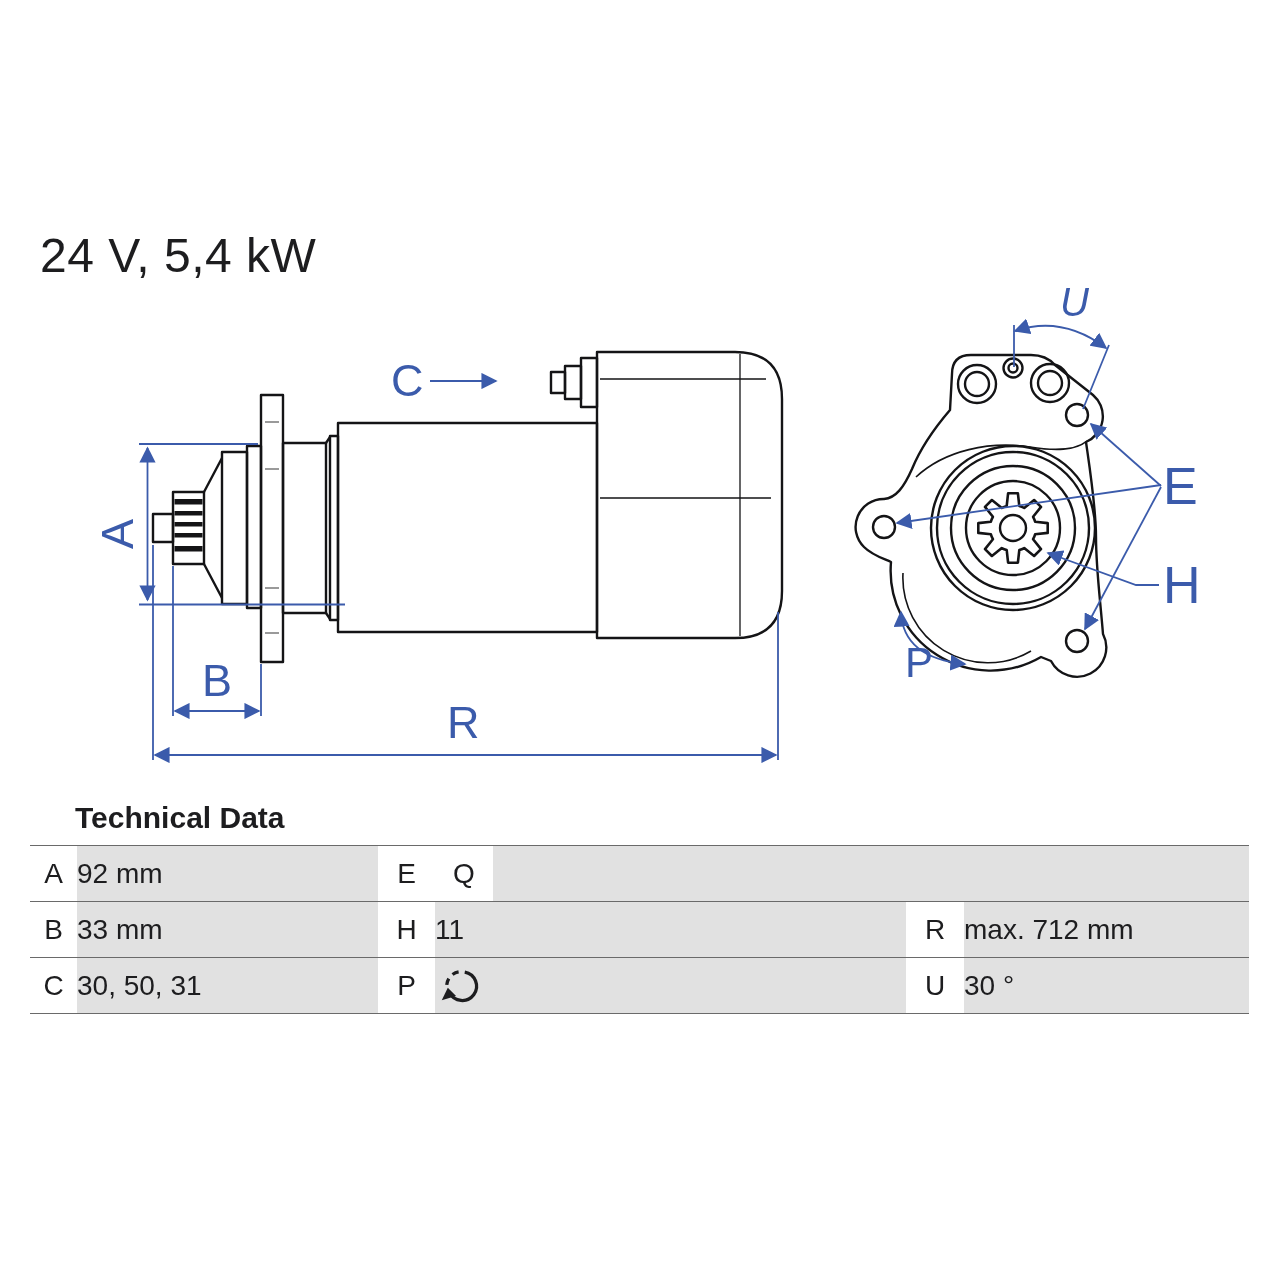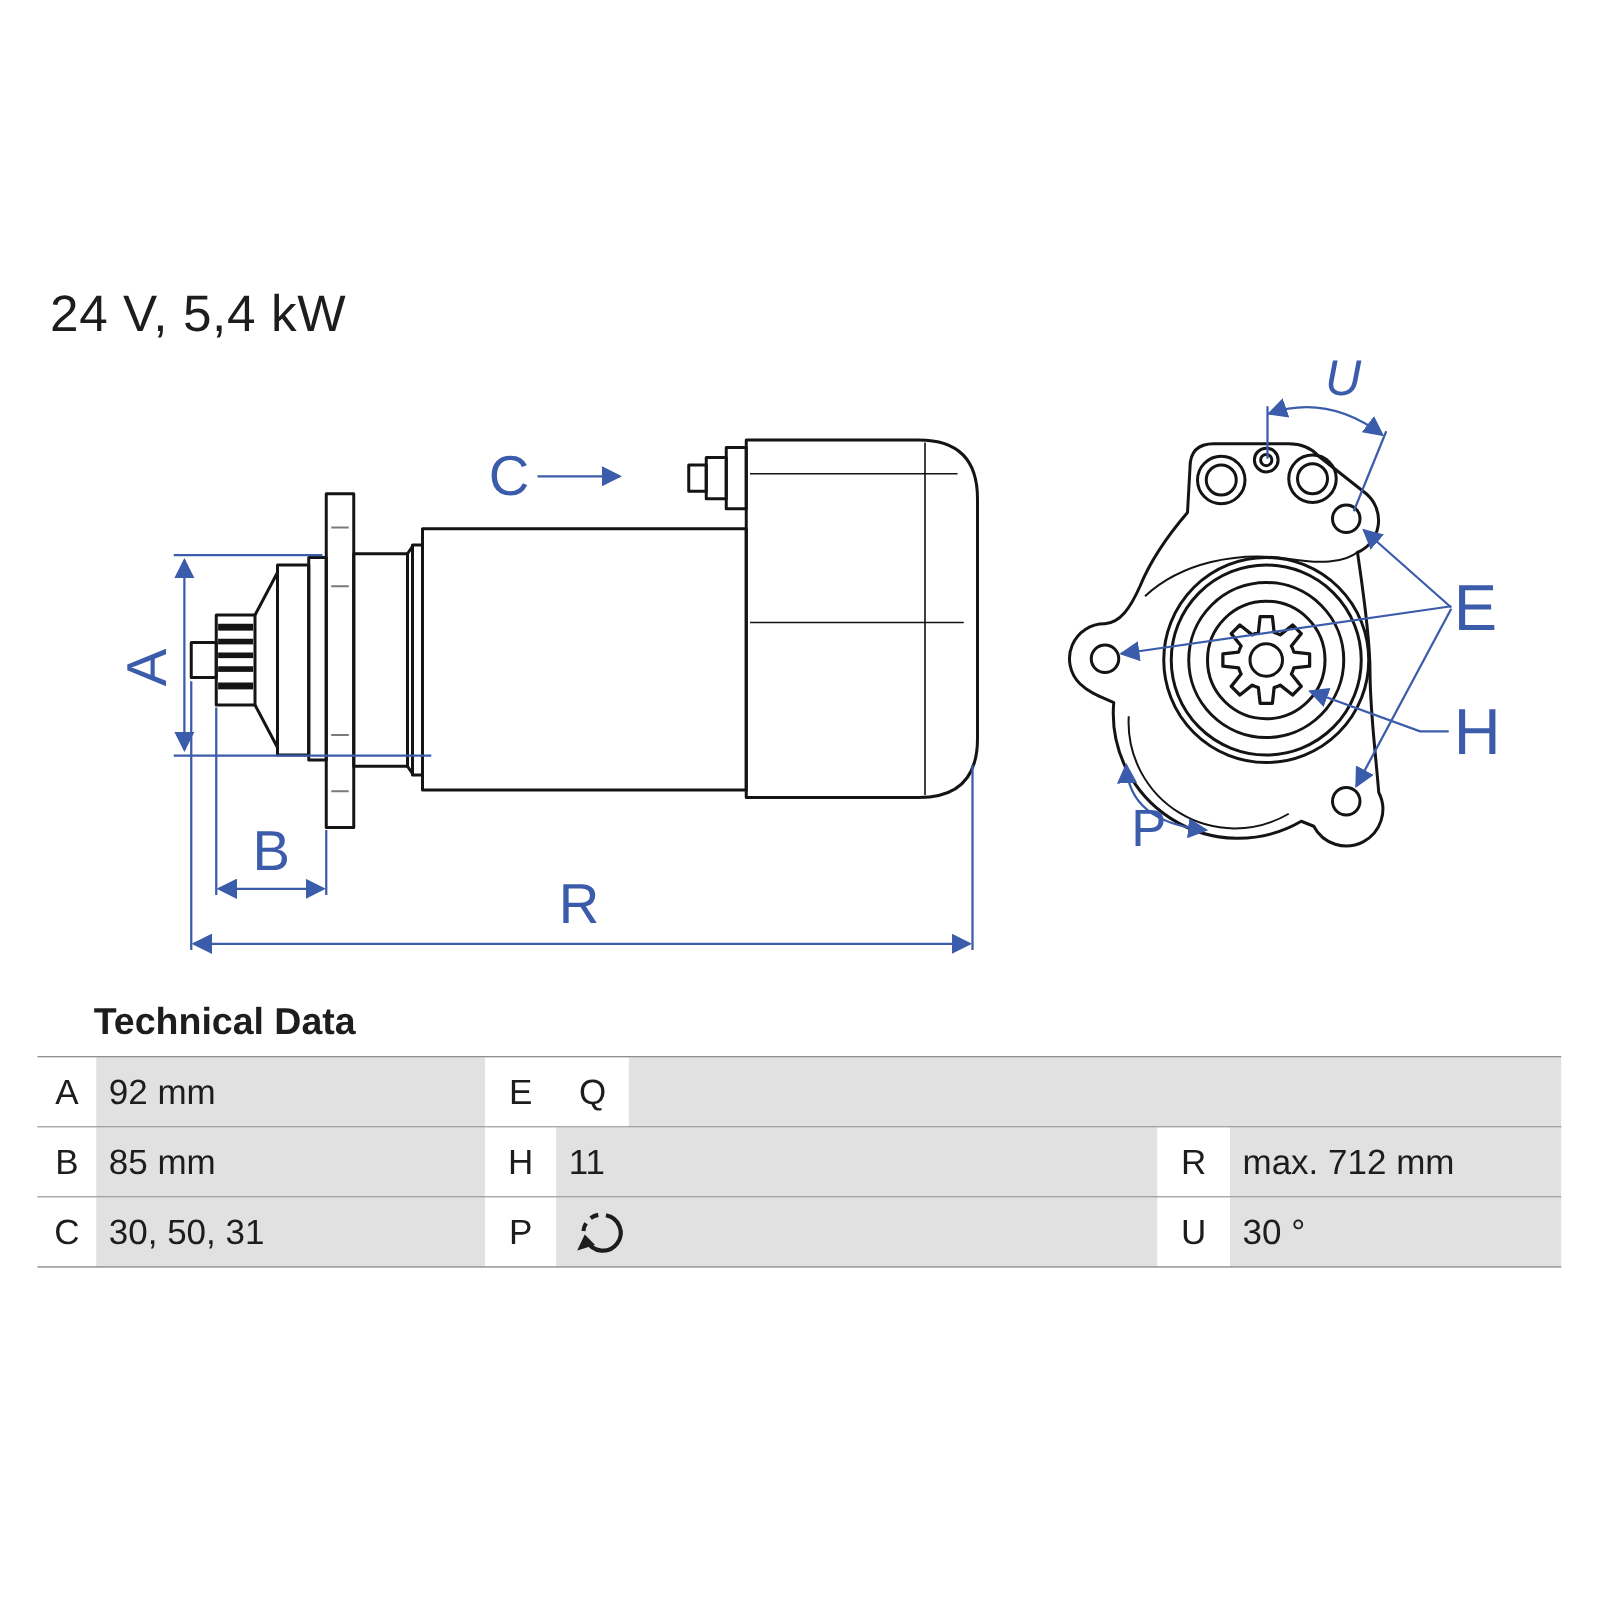--- a/index.html
+++ b/index.html
@@ -1,25 +1,25 @@
 <!DOCTYPE html>
 <html><head>
 <meta charset="utf-8">
 <style>
   html,body{margin:0;padding:0;background:#ffffff;}
   .page{position:relative;width:1280px;height:1280px;background:#ffffff;overflow:hidden;
         font-family:"Liberation Sans", sans-serif;color:#1d1d1f;}
-  .title{position:absolute;left:40px;top:228px;font-size:41px;font-weight:500;
+  .title{position:absolute;left:40px;top:228px;font-size:48px;font-weight:500;
          letter-spacing:0.5px;color:#1d1d1f;}
   svg.diagram{position:absolute;left:0;top:0;}
   .tech-heading{position:absolute;left:41px;top:801px;font-size:30px;font-weight:700;color:#1d1d1f;margin-left:34px;}
   .ttable{position:absolute;left:30px;top:845px;width:1219px;border-top:1px solid #6a6a6a;}
   .trow{display:flex;height:55px;border-bottom:1px solid #6a6a6a;font-size:28px;}
   .tkey{background:#ffffff;display:flex;align-items:center;justify-content:center;flex:0 0 auto;}
-  .tval{background:#e1e1e1;display:flex;align-items:center;padding-left:10px;flex:0 0 auto;
+  .tval{background:#e1e1e1;display:flex;align-items:center;flex:0 0 auto;
         white-space:nowrap;overflow:hidden;}
   .k1{width:47px;} .v1{width:301px;}
   .k2{width:57px;} .v2{width:471px;}
   .k3{width:58px;} .v3{width:252px;flex:1 1 auto;}
   .roticon{width:44px;height:44px;margin-left:4px;}
 </style>
 </head>
 <body>
 
 <div class="page">
@@ -179,21 +179,21 @@
     <div class="trow">
       <div class="tkey k1">A</div>
       <div class="tval v1">92 mm</div>
       <div class="tkey k2">E</div>
       <div class="tkey k3">Q</div>
       <div class="tval v3"></div>
     </div>
 
     <div class="trow">
       <div class="tkey k1">B</div>
-      <div class="tval v1">85 mm</div>
+      <div class="tval v1">33 mm</div>
       <div class="tkey k2">H</div>
       <div class="tval v2">11</div>
       <div class="tkey k3">R</div>
       <div class="tval v3">max. 712 mm</div>
     </div>
 
     <div class="trow">
       <div class="tkey k1">C</div>
       <div class="tval v1">30, 50, 31</div>
       <div class="tkey k2">P</div>

